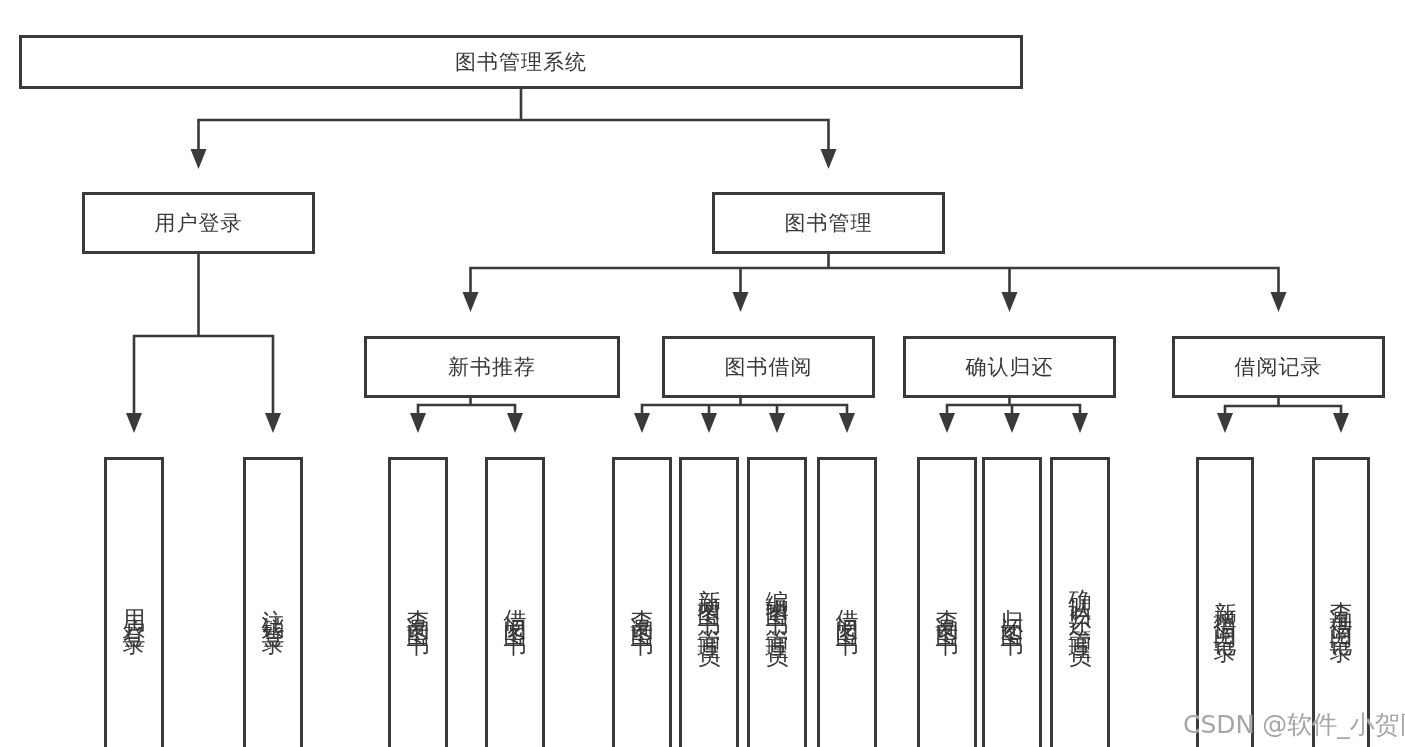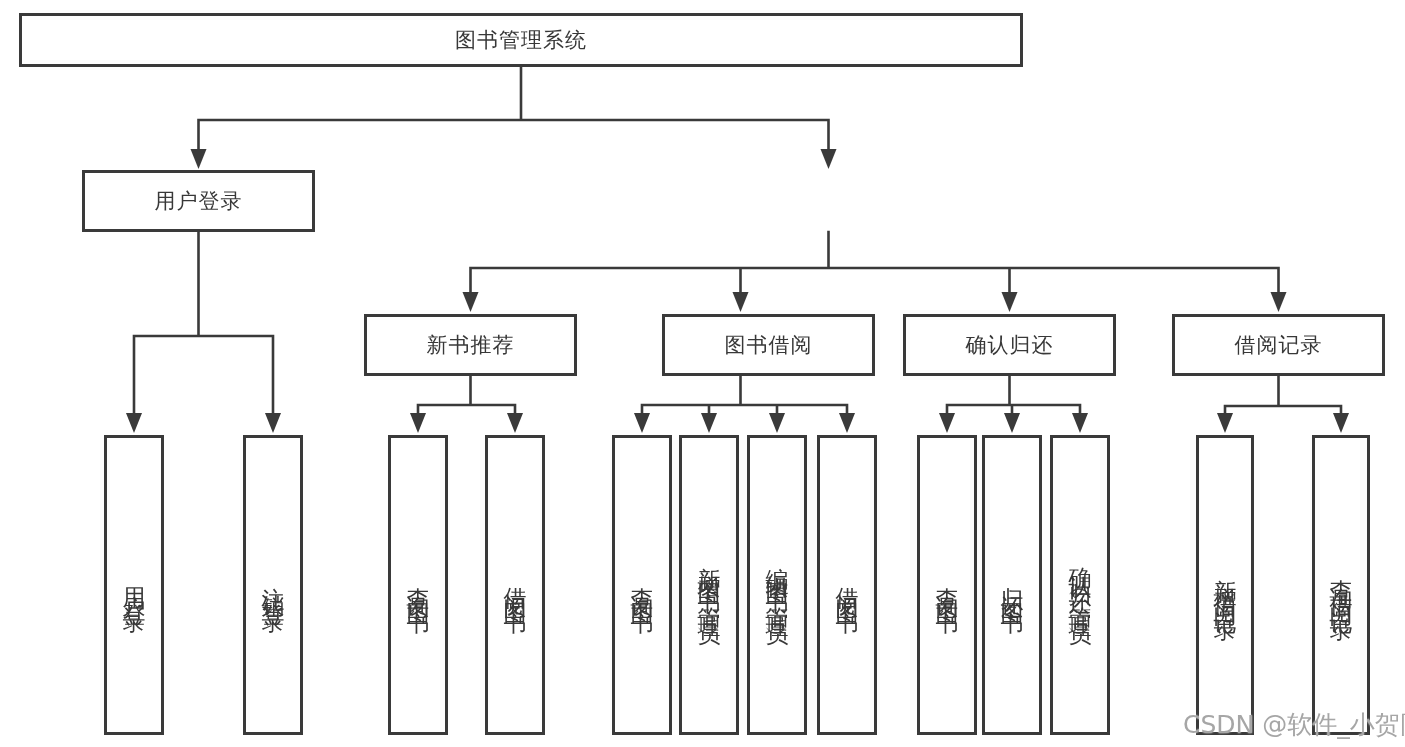--- a/index.html
+++ b/index.html
@@ -34,20 +34,21 @@
   }
   .box{
     position:absolute;
     background:#fff;
     border:3px solid var(--box-border);
     box-sizing:border-box;
     display:flex;
     align-items:center;
     justify-content:center;
     text-align:center;
+    margin-top:22px;
   }
   .h-box{font-size:21px;letter-spacing:1px;}
   .v-box span{
     writing-mode:vertical-rl;
     text-orientation:mixed;
     font-size:23px;
     letter-spacing:8px;
     line-height:1;
     white-space:nowrap;
   }
@@ -101,22 +102,25 @@
     <polygon points="1333,413 1349,413 1341,433"></polygon>
   </svg>
 
   <div class="box h-box" style="left:19px;top:13px;width:1004px;height:54px;">
     <span>图书管理系统</span>
   </div>
 
   <div class="box h-box" style="left:82px;top:170px;width:233px;height:62px;">
     <span>用户登录</span>
   </div>
+  <div class="box h-box" style="left:712px;top:170px;width:233px;height:62px;">
+    <span>图书管理</span>
+  </div>
 
-  <div class="box h-box" style="left:364px;top:314px;width:213px;height:62px;">
+  <div class="box h-box" style="left:364px;top:314px;width:256px;height:62px;">
     <span>新书推荐</span>
   </div>
   <div class="box h-box" style="left:662px;top:314px;width:213px;height:62px;">
     <span>图书借阅</span>
   </div>
   <div class="box h-box" style="left:903px;top:314px;width:213px;height:62px;">
     <span>确认归还</span>
   </div>
   <div class="box h-box" style="left:1172px;top:314px;width:213px;height:62px;">
     <span>借阅记录</span>

